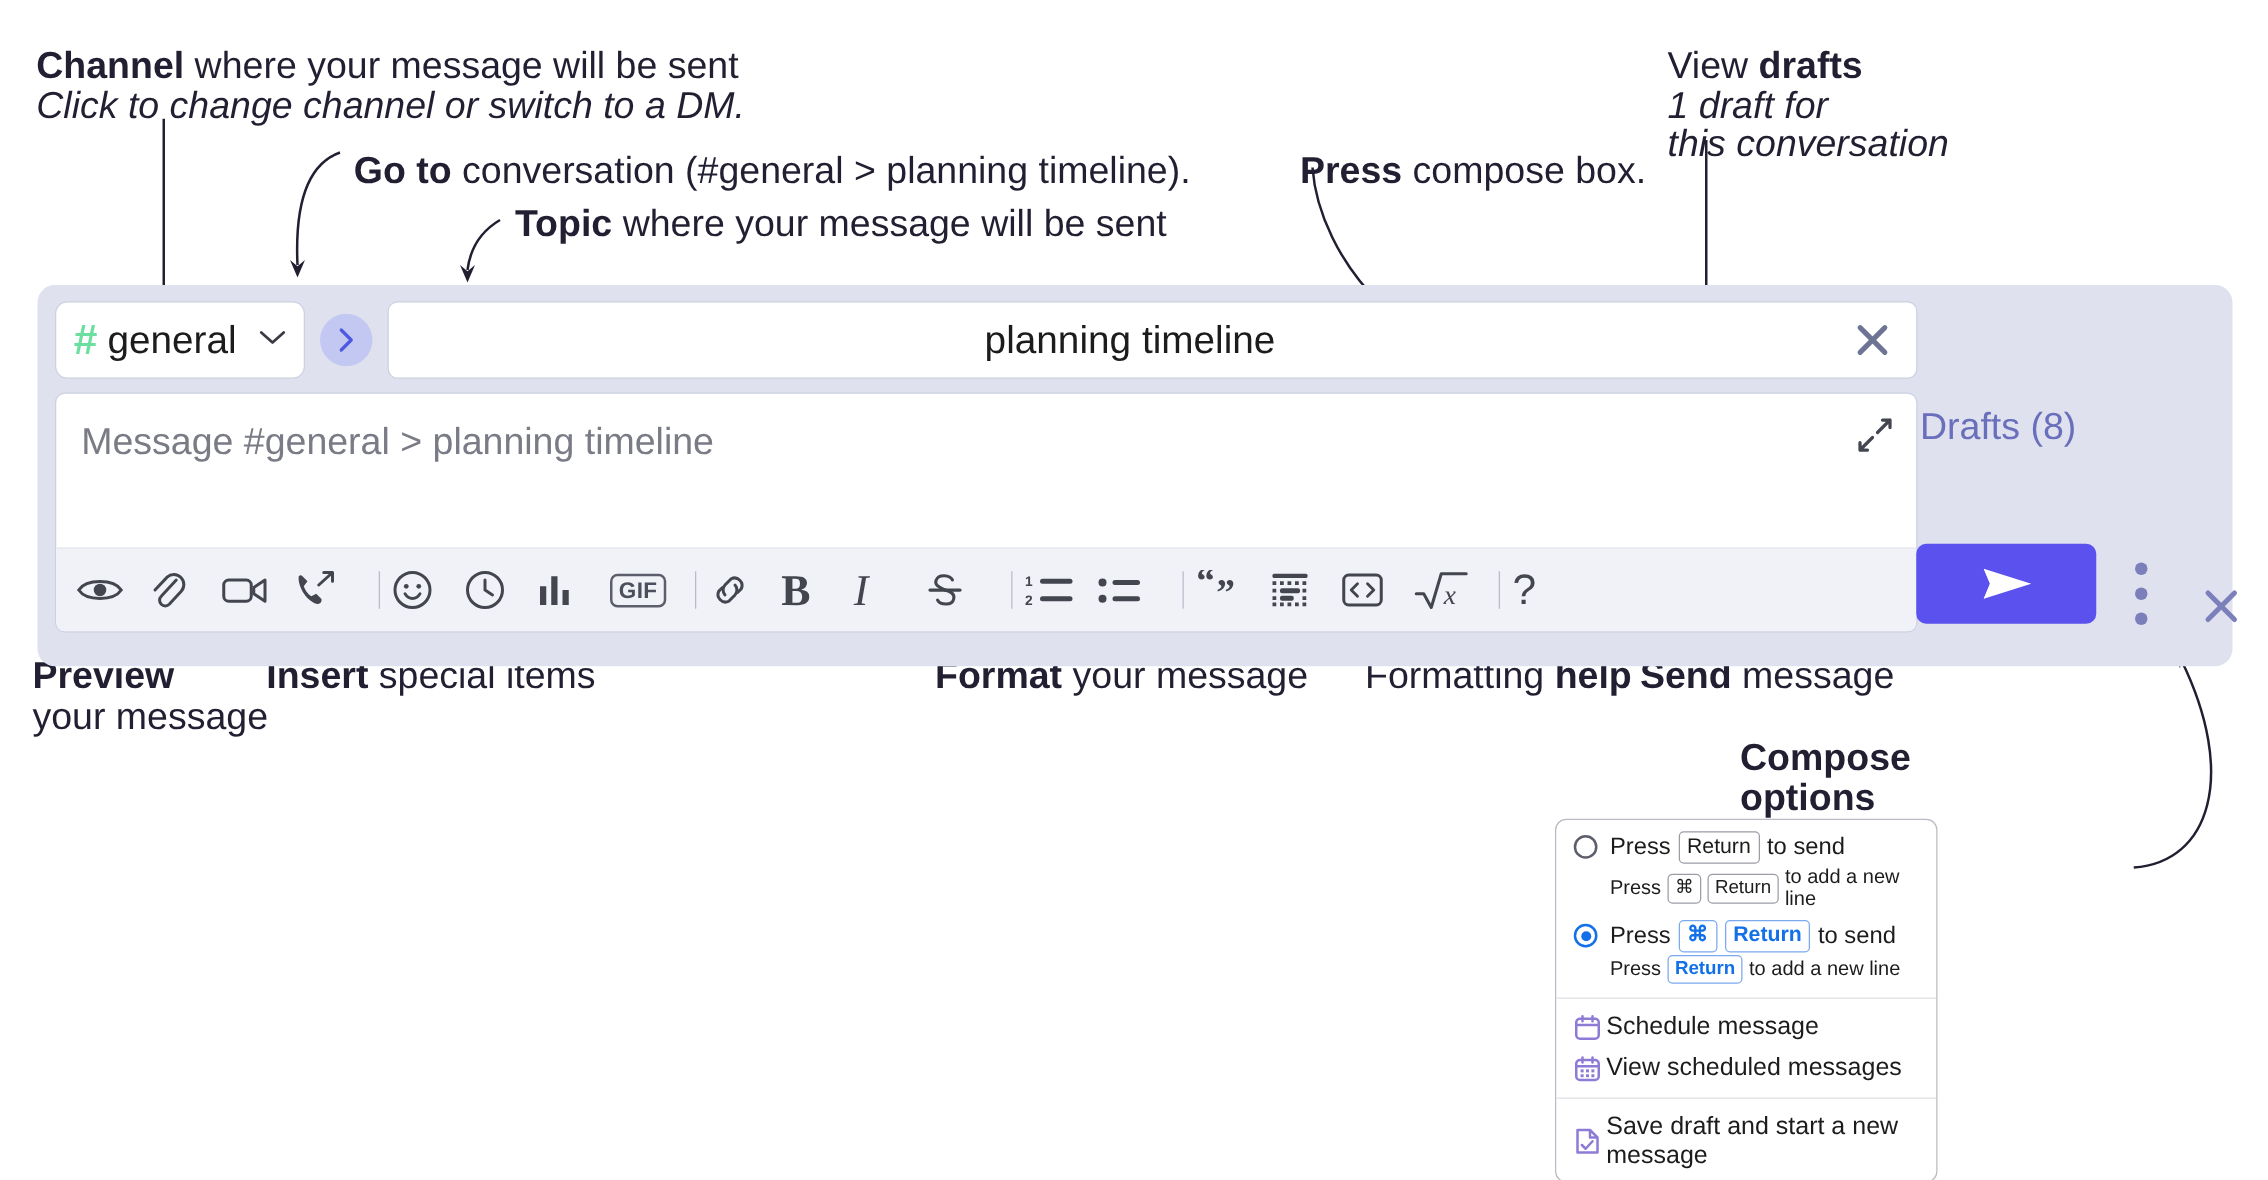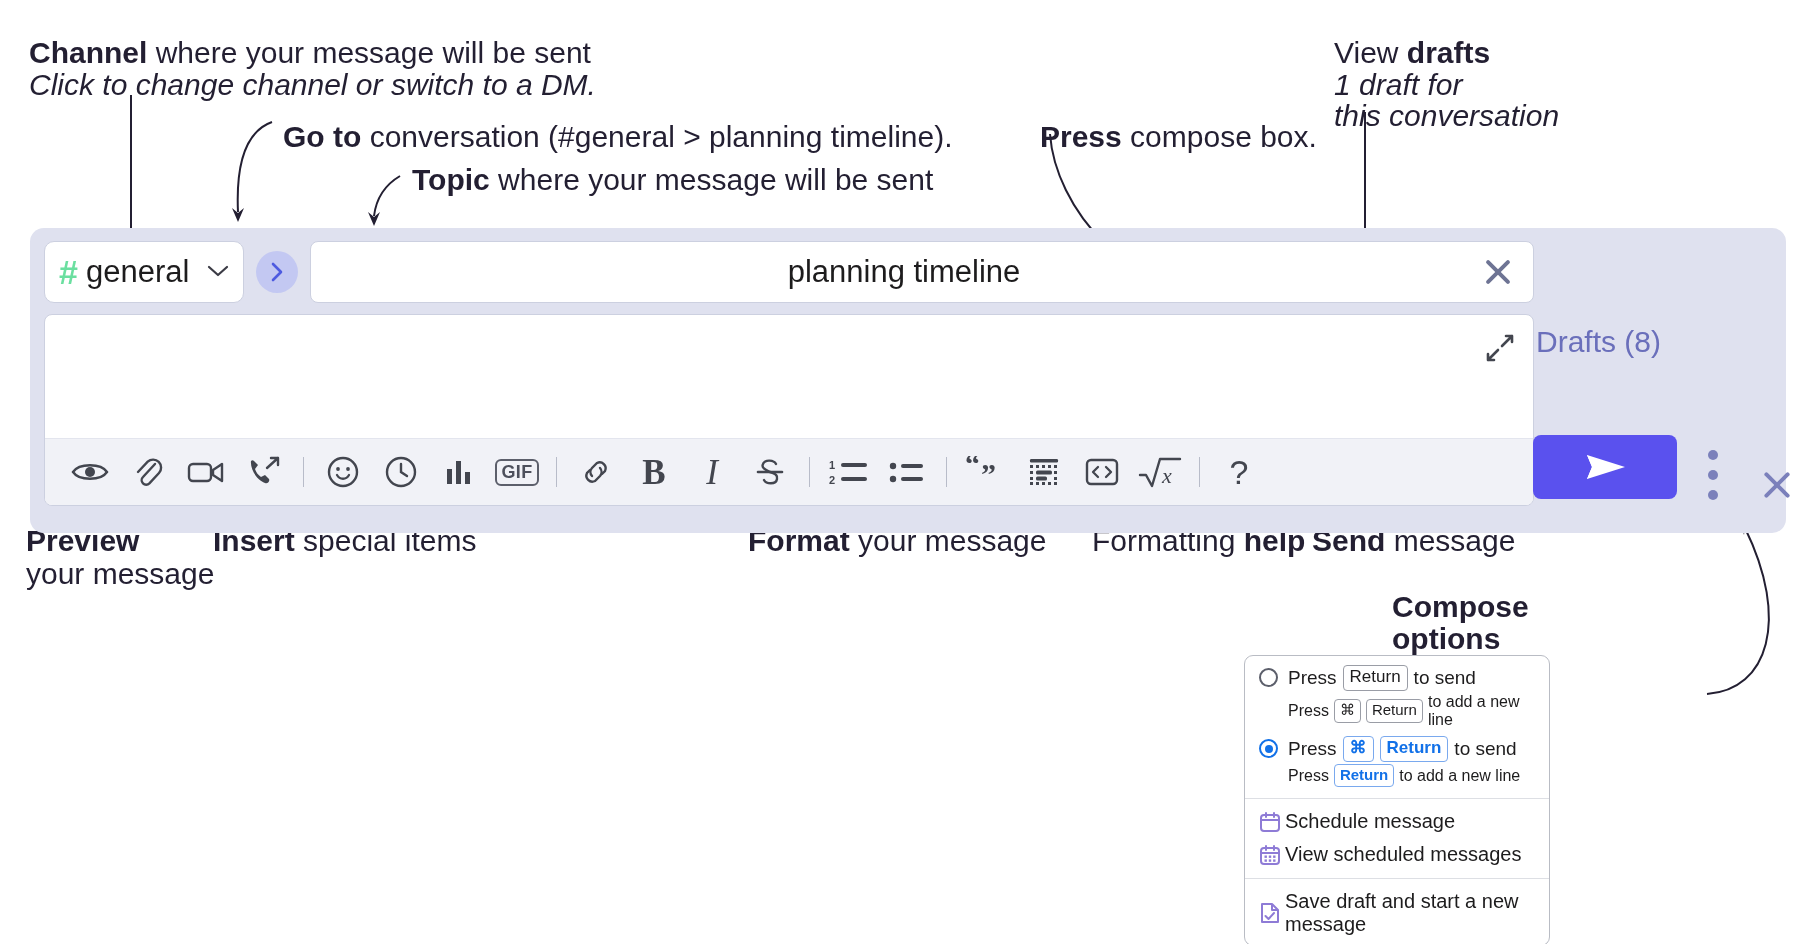--- a/index.html
+++ b/index.html
@@ -64,21 +64,21 @@
     height:192px; position:relative; overflow:hidden;
   }
   .placeholder { position:absolute; left:20px; top:22px; font-size:30px; color:#797b85; }
   .expand-btn { position:absolute; right:16px; top:16px; width:34px; height:34px; cursor:pointer; }
 
   .toolbar {
     position:absolute; left:0; right:0; bottom:0; height:67px;
     background:#f1f2f7; border-top:1px solid #e3e5ee;
     display:flex; align-items:center; padding:0 16px; gap:0;
   }
-  .tb { width:58px; height:50px; display:flex; align-items:center; justify-content:center; cursor:pointer; color:#5c5f6b; }
+  .tb { width:58px; height:50px; display:flex; align-items:center; cursor:pointer; color:#5c5f6b; }
   .tb svg { display:block; }
   .sep { width:1px; height:30px; background:#b8bcc9; margin:0 10px; flex:0 0 auto; }
   .gifbox {
     border:2.5px solid #5c5f6b; border-radius:6px; padding:1px 5px;
     font-size:18px; font-weight:700; letter-spacing:0.3px; color:#4d505c;
     font-family:"Liberation Sans", sans-serif;
   }
   .glyph { font-size:32px; color:#43464f; line-height:1; }
   .glyph-b { font-family:"Liberation Serif", serif; font-weight:700; font-size:35px; }
   .glyph-i { font-family:"Liberation Serif", serif; font-style:italic; font-size:35px; }
@@ -267,20 +267,21 @@
           </svg>
       </div>
 
       <div class="topic-field">
         <span class="topic-text">planning timeline</span>
         <span class="topic-clear"></span>
       </div>
     </div>
 
     <div class="msgbox">
+      <div class="placeholder">Message #general &gt; planning timeline</div>
 
       <div class="expand-btn">
         <svg width="34" height="34" viewBox="0 0 34 34">
           <path d="M19 15 L29 5 M23 5 L29 5 L29 11" fill="none" stroke="#43464f" stroke-width="2.6" stroke-linecap="round" stroke-linejoin="round"></path>
           <path d="M15 19 L5 29 M11 29 L5 29 L5 23" fill="none" stroke="#43464f" stroke-width="2.6" stroke-linecap="round" stroke-linejoin="round"></path>
         </svg>
       </div>
 
       <div class="toolbar">
 

